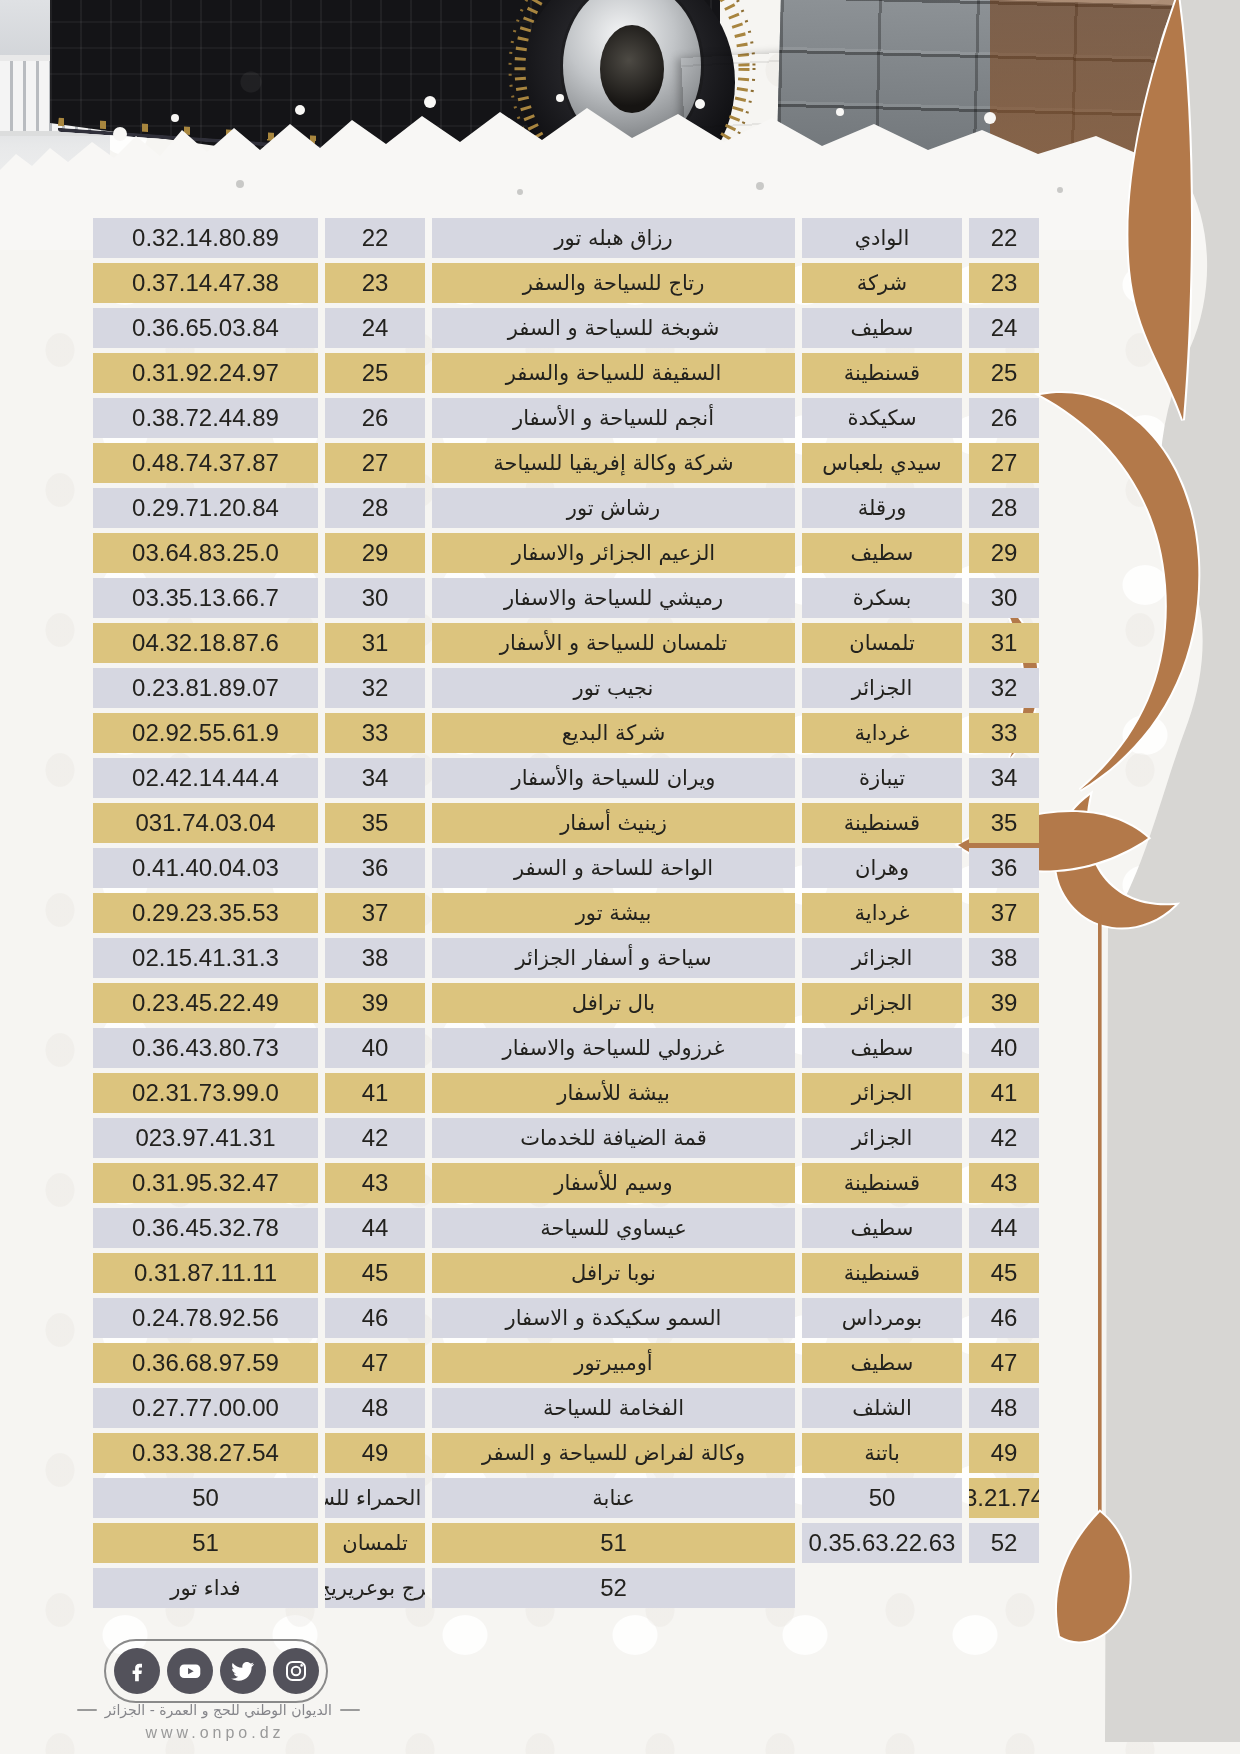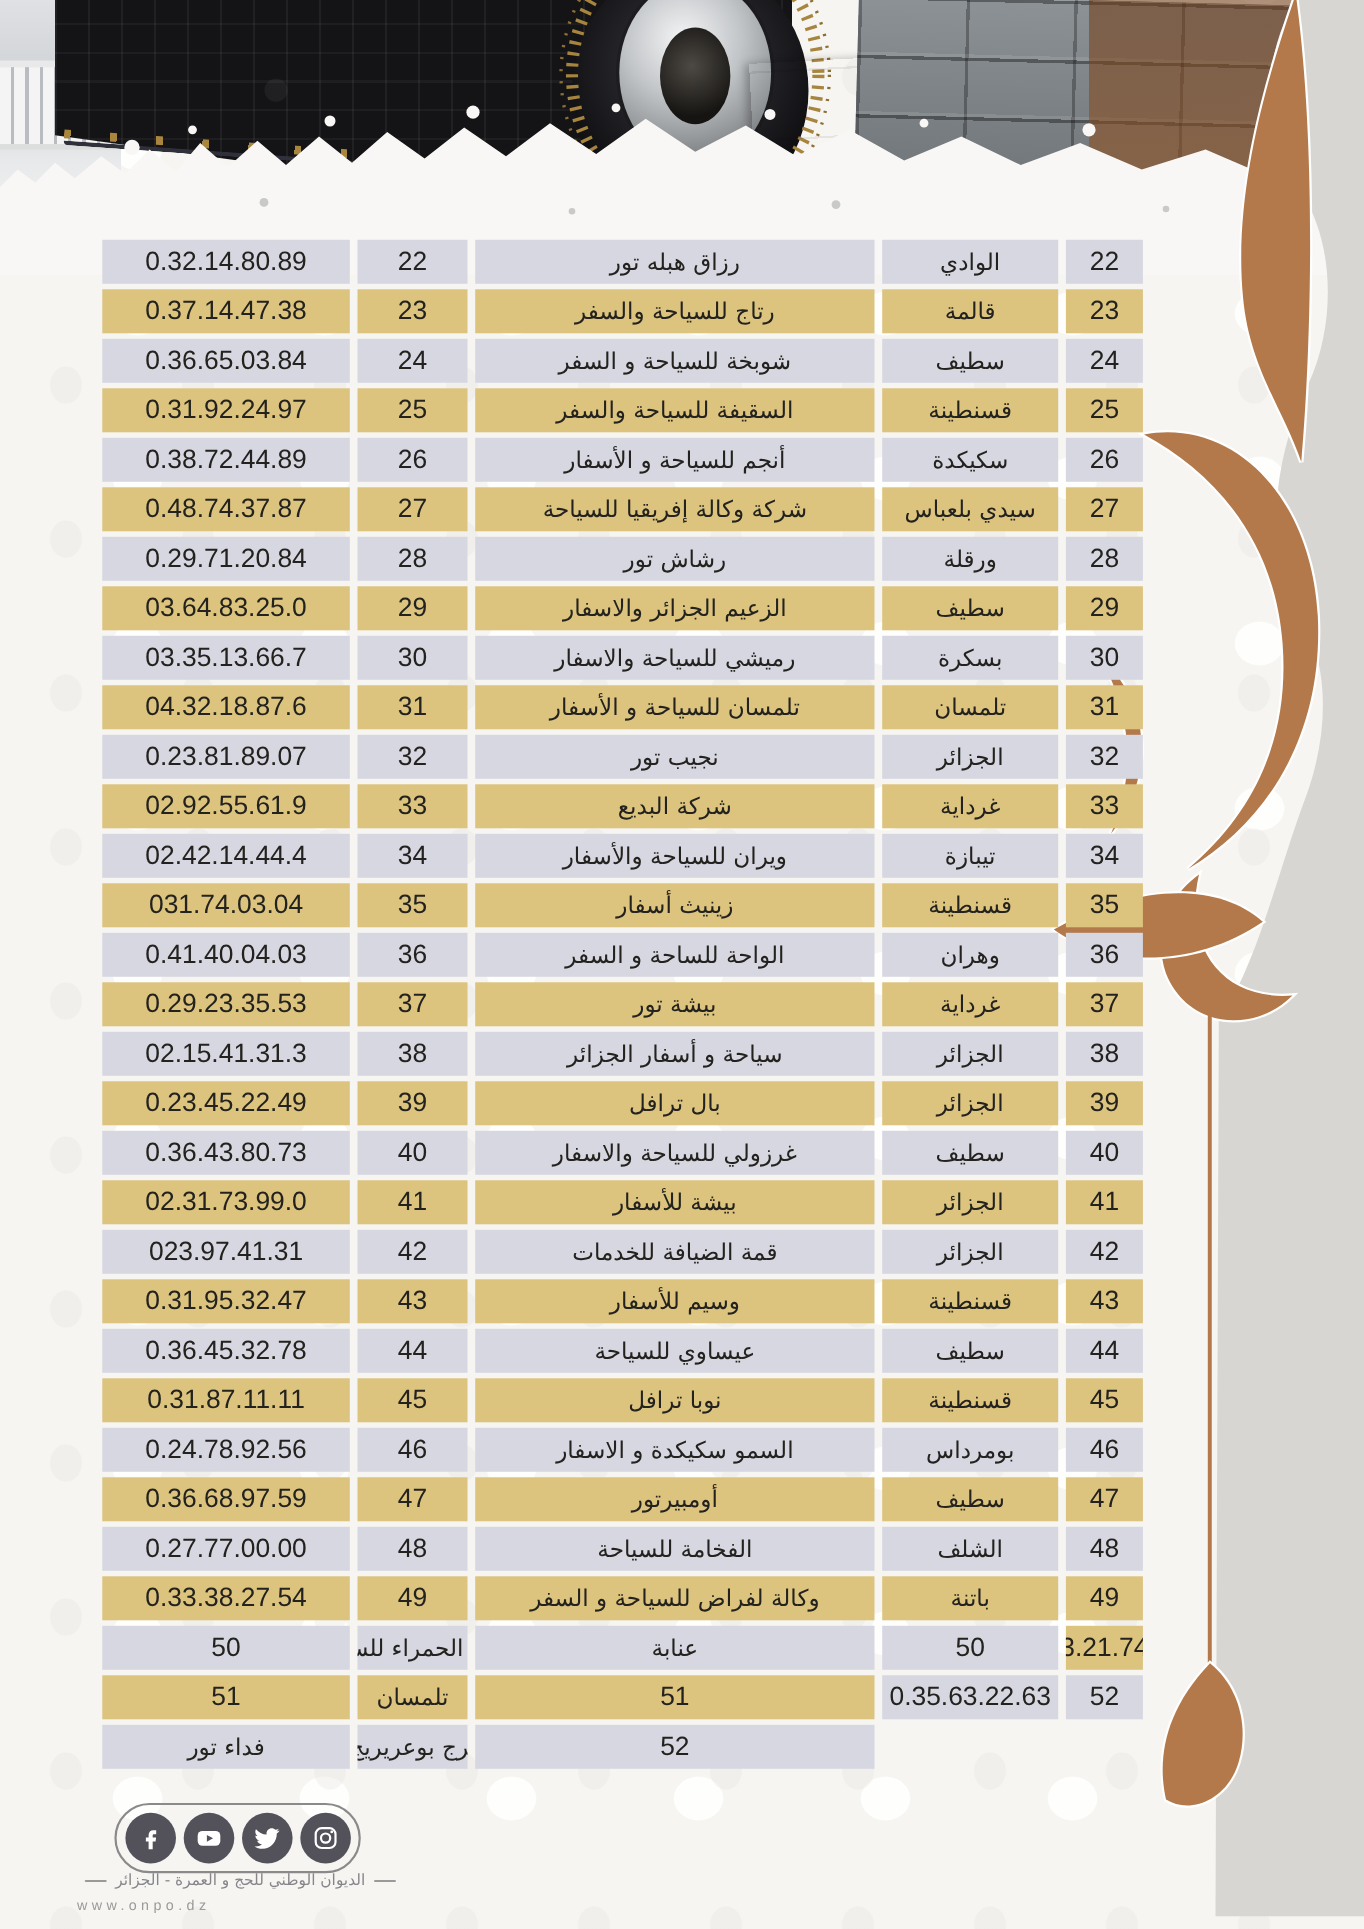--- a/index.html
+++ b/index.html
@@ -71,22 +71,22 @@
   
   .social-pill{position:absolute; left:104px; top:1639px; width:220px; height:60px;
     border:2px solid #8a8a8a; border-radius:32px;
     display:flex; align-items:center; justify-content:center; gap:7px; background:transparent;}
   .sicon{width:46px; height:46px; border-radius:50%; background:#53525b;
     display:flex; align-items:center; justify-content:center;}
   .footer-caption{position:absolute; left:70px; top:1702px; width:290px;
     display:flex; align-items:center; justify-content:flex-start; gap:8px;
     color:#85858a; font-size:14px; direction:rtl;}
   .footer-caption .dash{width:20px; height:2px; background:#9a9a9a; border-radius:2px;}
-  .website{position:absolute; left:70px; top:1724px; width:290px; 
-    color:#9a9a9a; font-size:13px; letter-spacing:4px; font-family:"Liberation Sans",sans-serif;}
+  .website{position:absolute; left:70px; top:1724px; width:290px; text-align:center;
+    color:#9a9a9a; font-size:16px; letter-spacing:4px; font-family:"Liberation Sans",sans-serif;}
 </style>
 </head>
 <body>
 
 <div class="page">
 
   <div class="hero">
     <div class="hero-left"></div>
     <div class="hero-fence"></div>
     <div class="kiswah"></div>
@@ -140,21 +140,21 @@
 
   <div class="agencies">
       <div class="cell phone gray">0.32.14.80.89</div>
       <div class="cell num gray">22</div>
       <div class="cell agency gray">رزاق هبله تور</div>
       <div class="cell city gray">الوادي</div>
       <div class="cell num2 gray">22</div>
       <div class="cell phone tan">0.37.14.47.38</div>
       <div class="cell num tan">23</div>
       <div class="cell agency tan">رتاج للسياحة والسفر</div>
-      <div class="cell city tan">قالمة</div>
+      <div class="cell city tan">شركة</div>
       <div class="cell num2 tan">23</div>
       <div class="cell phone gray">0.36.65.03.84</div>
       <div class="cell num gray">24</div>
       <div class="cell agency gray">شوبخة للسياحة و السفر</div>
       <div class="cell city gray">سطيف</div>
       <div class="cell num2 gray">24</div>
       <div class="cell phone tan">0.31.92.24.97</div>
       <div class="cell num tan">25</div>
       <div class="cell agency tan">السقيفة للسياحة والسفر</div>
       <div class="cell city tan">قسنطينة</div>

